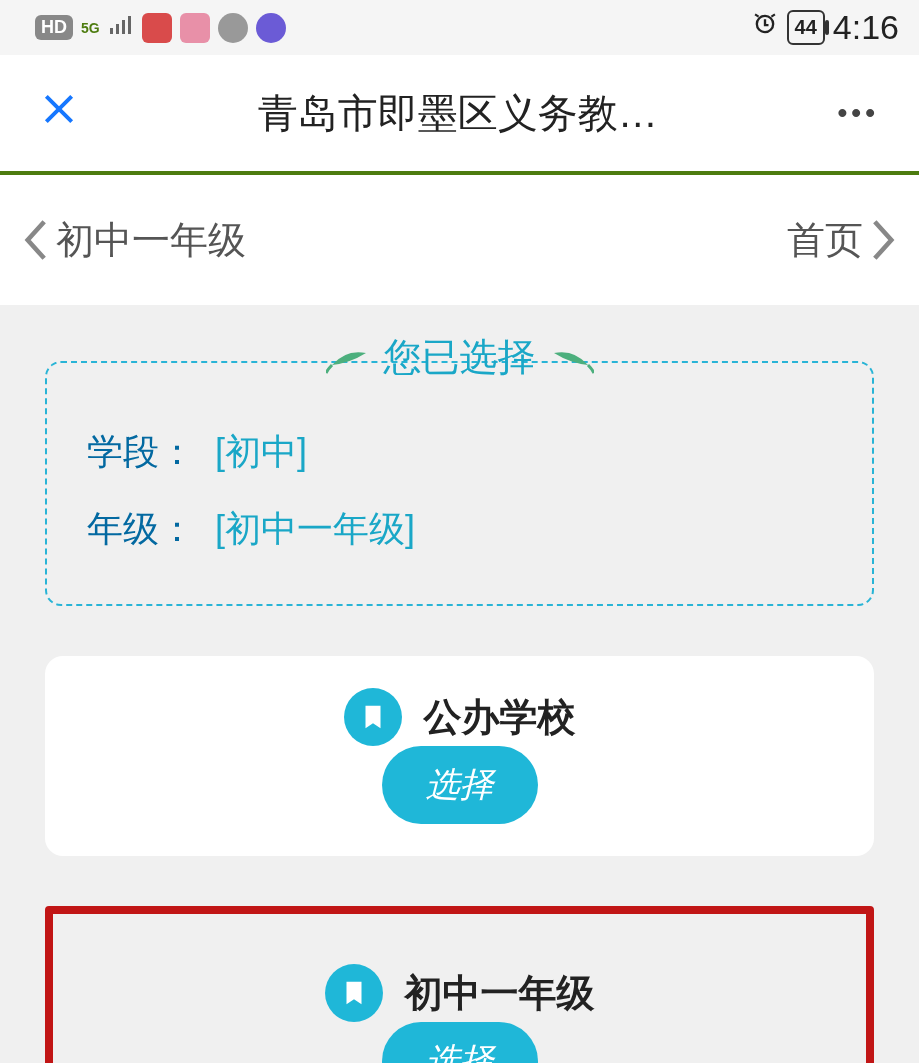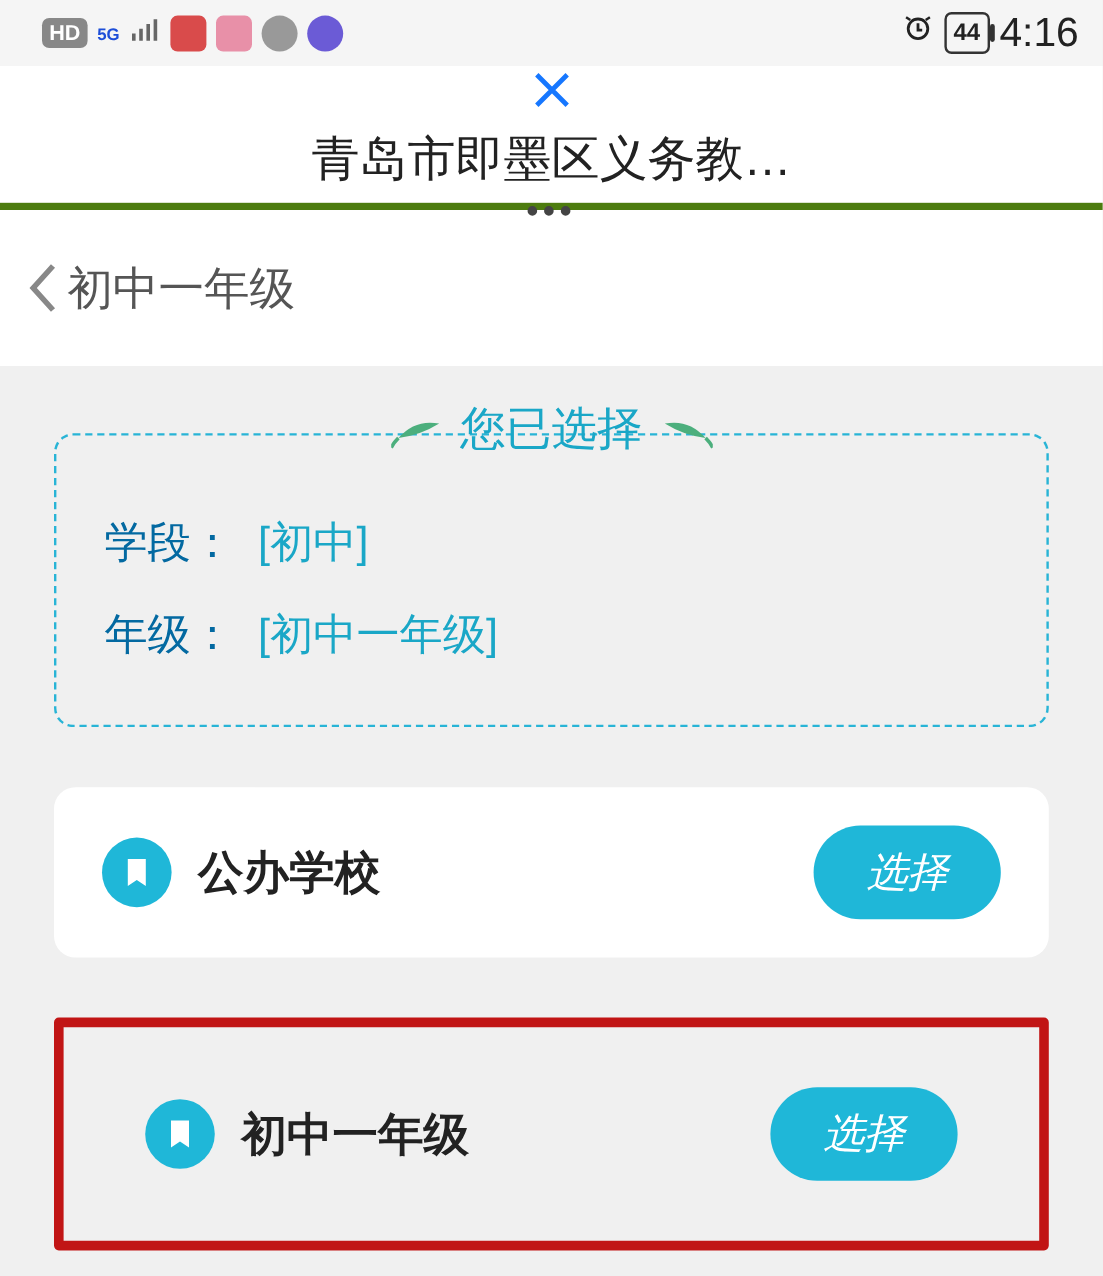--- a/index.html
+++ b/index.html
@@ -19,35 +19,35 @@
     padding: 0 20px 0 35px;
     font-size: 26px;
     color: #222;
   }
   .status-left { display: flex; align-items: center; gap: 8px; }
   .status-right { display: flex; align-items: center; gap: 8px; }
   .hd-badge {
     background: #888; color: #ffffff; font-size: 18px; font-weight: bold;
     padding: 2px 6px; border-radius: 6px;
   }
-  .sig5g { font-size: 14px; font-weight: bold; color: #1d4ed8; line-height: 1; }
+  .sig5g { font-size: 14px; font-weight: bold; color: #4d7c0f; line-height: 1; }
   .sq-icon { width: 30px; height: 30px; border-radius: 6px; }
   .battery-box {
     border: 2px solid #333; border-radius: 6px;
     padding: 4px 6px; font-size: 20px; font-weight: 600;
     position: relative;
   }
   .battery-box::after {
     content: ""; position: absolute; right: -6px; top: 25%;
     width: 4px; height: 50%; background: #333; border-radius: 2px;
   }
   .app-bar {
     height: 120px; background: #fff;
     display: flex; align-items: center; justify-content: space-between;
-    padding: 0 40px; border-bottom: 6px solid #4d7c0f; flex-direction: column;
+    padding: 0 40px; border-bottom: 4px solid #4d7c0f;
   }
   .close-x { color: #1677ff; font-size: 44px; font-weight: 300; }
   .app-title { font-size: 40px; color: #222; font-weight: 400; }
   .app-more { color: #444; font-size: 28px; letter-spacing: 4px; font-weight: bold; }
   .nav-bar {
     height: 130px; background: #fff;
     display: flex; align-items: center; justify-content: space-between;
     padding: 0 22px;
   }
   .nav-left, .nav-right { display: flex; align-items: center; gap: 8px; color: #555; font-size: 38px; }
@@ -66,21 +66,21 @@
     padding: 55px 40px 50px;
     background: #f0f0f0;
   }
   .sel-row { display: flex; align-items: center; gap: 20px; font-size: 36px; margin: 10px 0 28px; }
   .sel-row:last-child { margin-bottom: 0; }
   .sel-label { color: #0369a1; }
   .sel-value { color: #1aa7c7; font-weight: 500; }
   .card {
     background: #fff; border-radius: 18px;
     margin-top: 50px; padding: 32px 40px;
-    display: flex; align-items: center; justify-content: space-between;
+    display: flex; align-items: center; justify-content: space-between; flex-direction: column;
   }
   .card-left { display: flex; align-items: center; gap: 22px; }
   .card-icon {
     width: 58px; height: 58px; border-radius: 50%;
     background: #1fb7d8; display: flex; align-items: center; justify-content: center;
   }
   .card-label { font-size: 38px; font-weight: 600; color: #222; }
   .btn-select {
     background: #1fb7d8; color: #fff; font-size: 34px;
     border: none; border-radius: 40px; padding: 16px 44px;
@@ -136,20 +136,26 @@
   <span class="app-title">青岛市即墨区义务教…</span>
   <span class="app-more">•••</span>
 </div>
 
 <div class="nav-bar">
   <div class="nav-left">
     <svg width="26" height="44" viewBox="0 0 14 24">
         <path d="M12 2L3 12l9 10" stroke="#888" stroke-width="2.5" fill="none"></path>
       </svg>
     <span>初中一年级</span>
+  </div>
+  <div class="nav-right">
+    <span>首页</span>
+    <svg width="26" height="44" viewBox="0 0 14 24">
+        <path d="M2 2l9 10-9 10" stroke="#888" stroke-width="2.5" fill="none"></path>
+      </svg>
   </div>
 </div>
 
 <div class="content">
 
   <div class="sel-header">
     <span class="leaf-l">
       <svg width="44" height="28" viewBox="0 0 44 28">
           <path d="M40 6 Q20 2 6 18 Q24 16 40 6 Z" fill="#4caf7d"></path>
           <path d="M6 18 Q2 22 0 26" stroke="#4caf7d" stroke-width="3" fill="none"></path>

